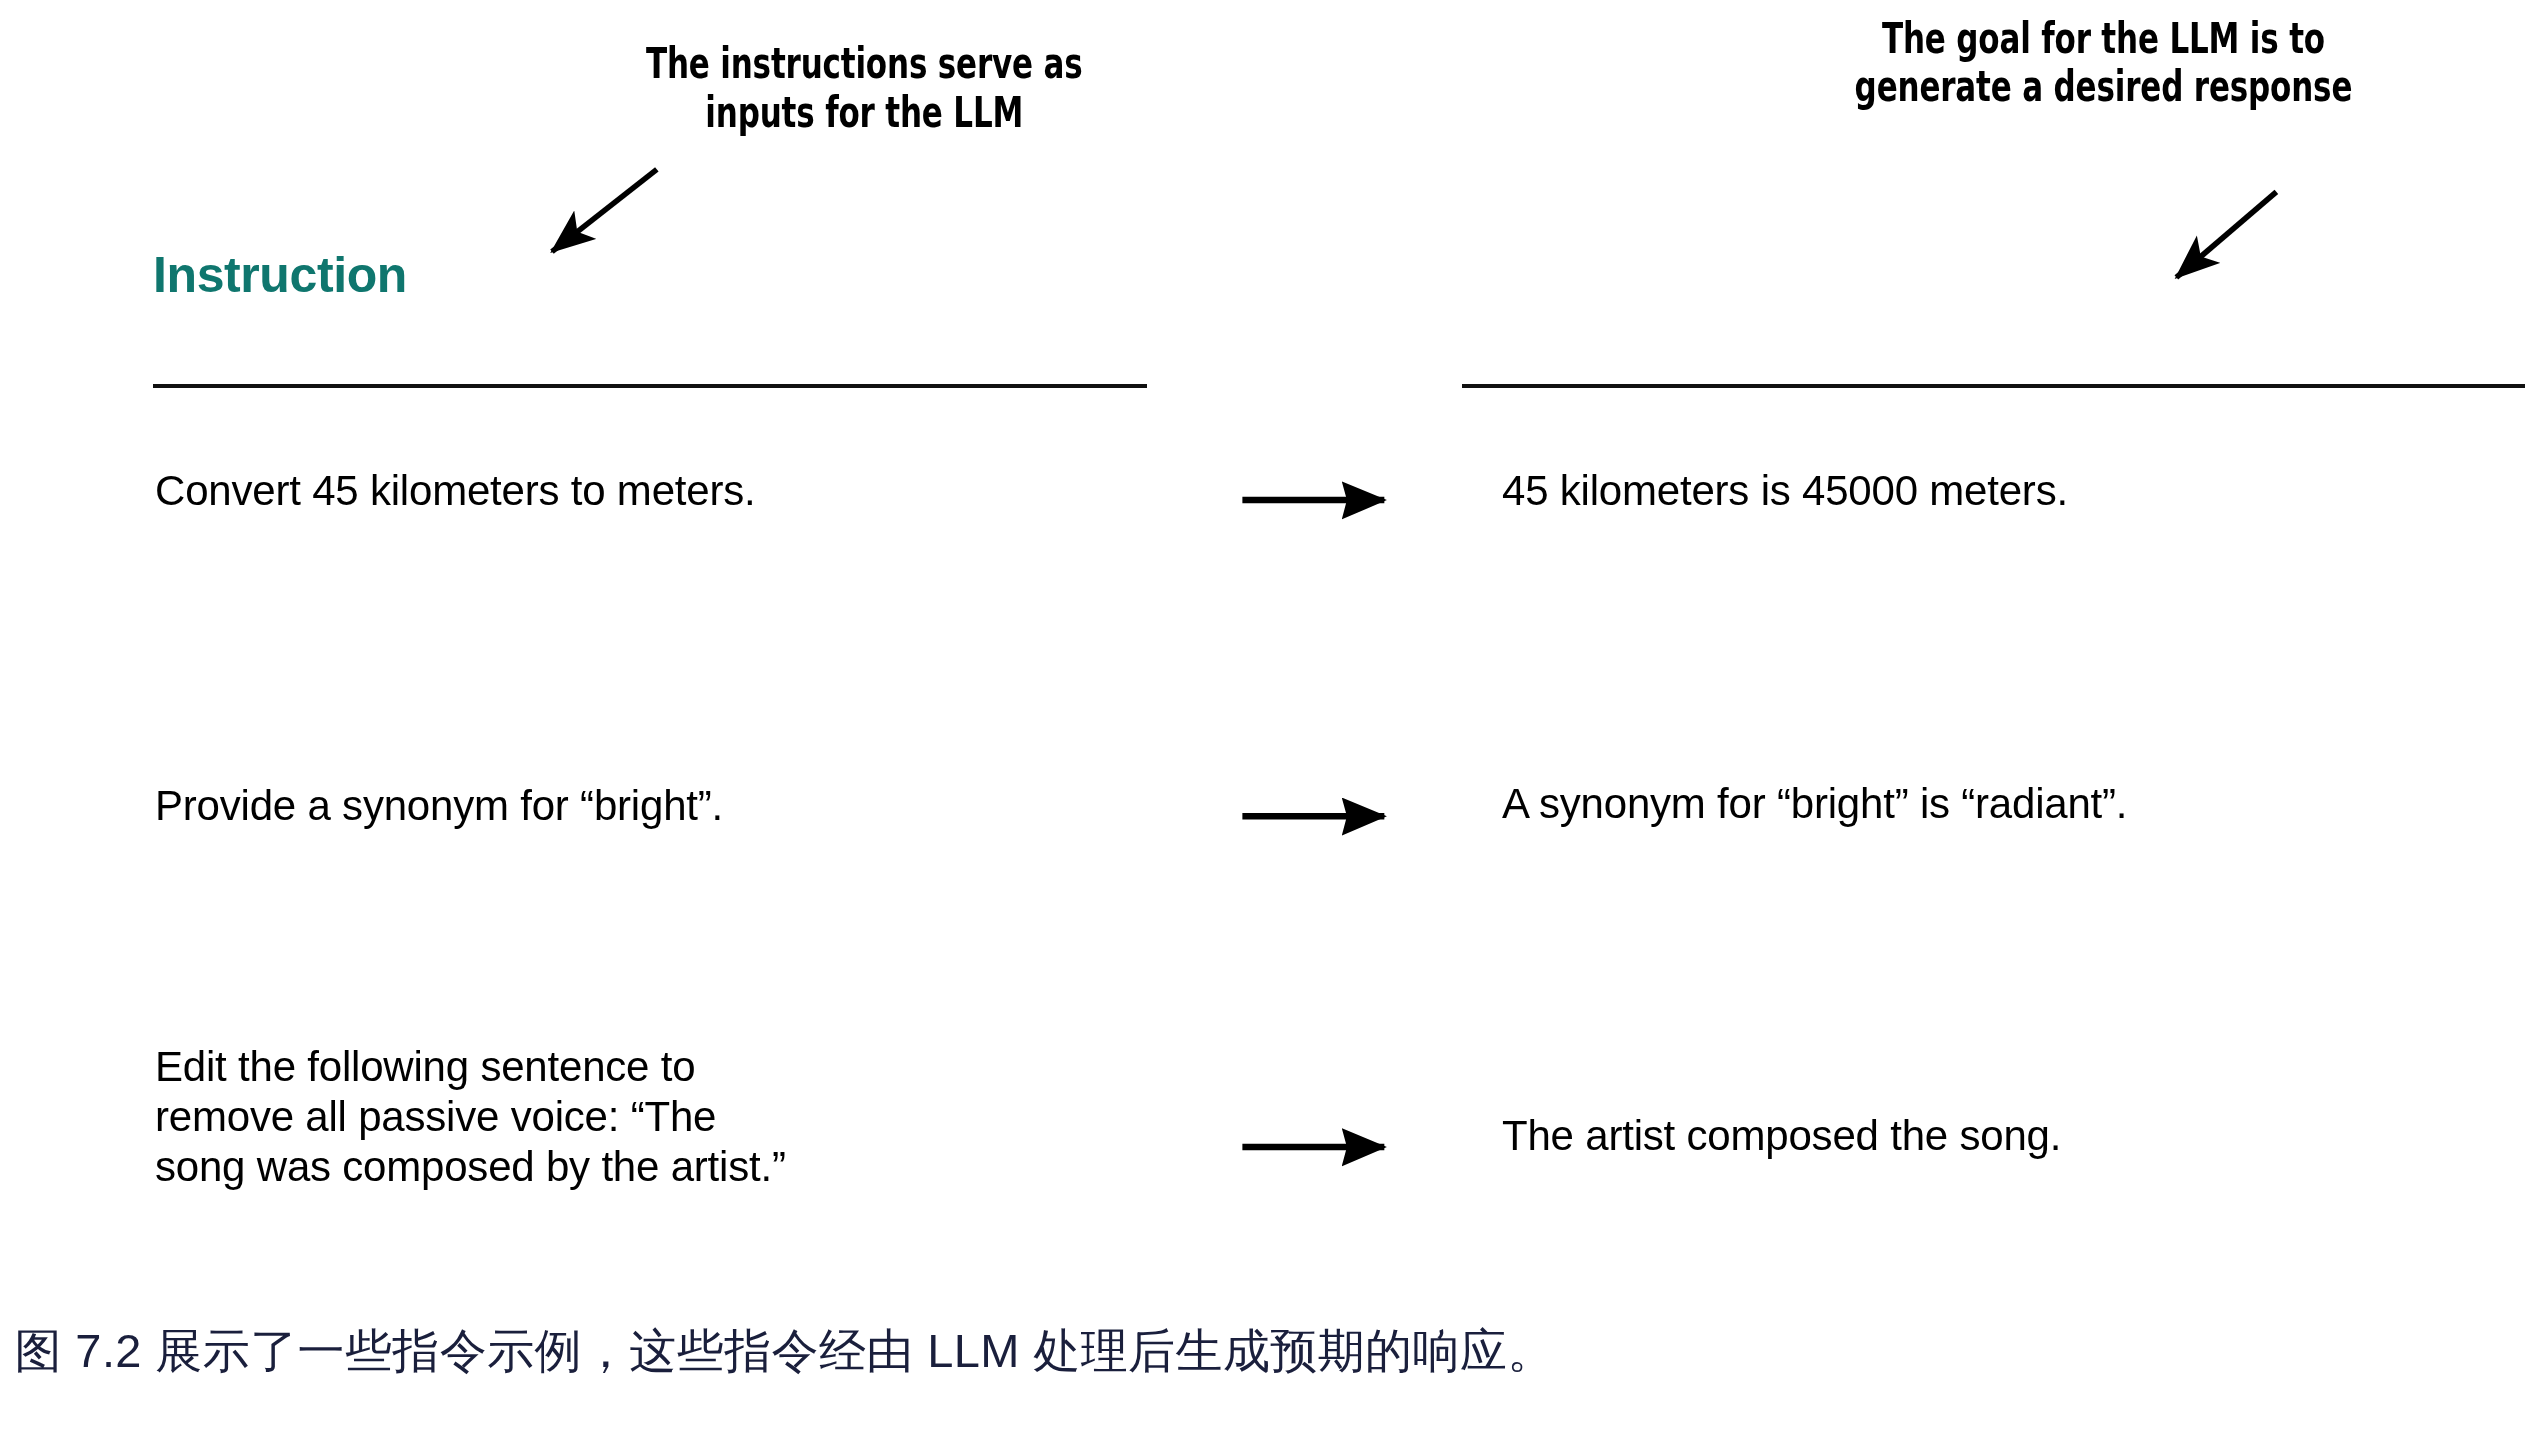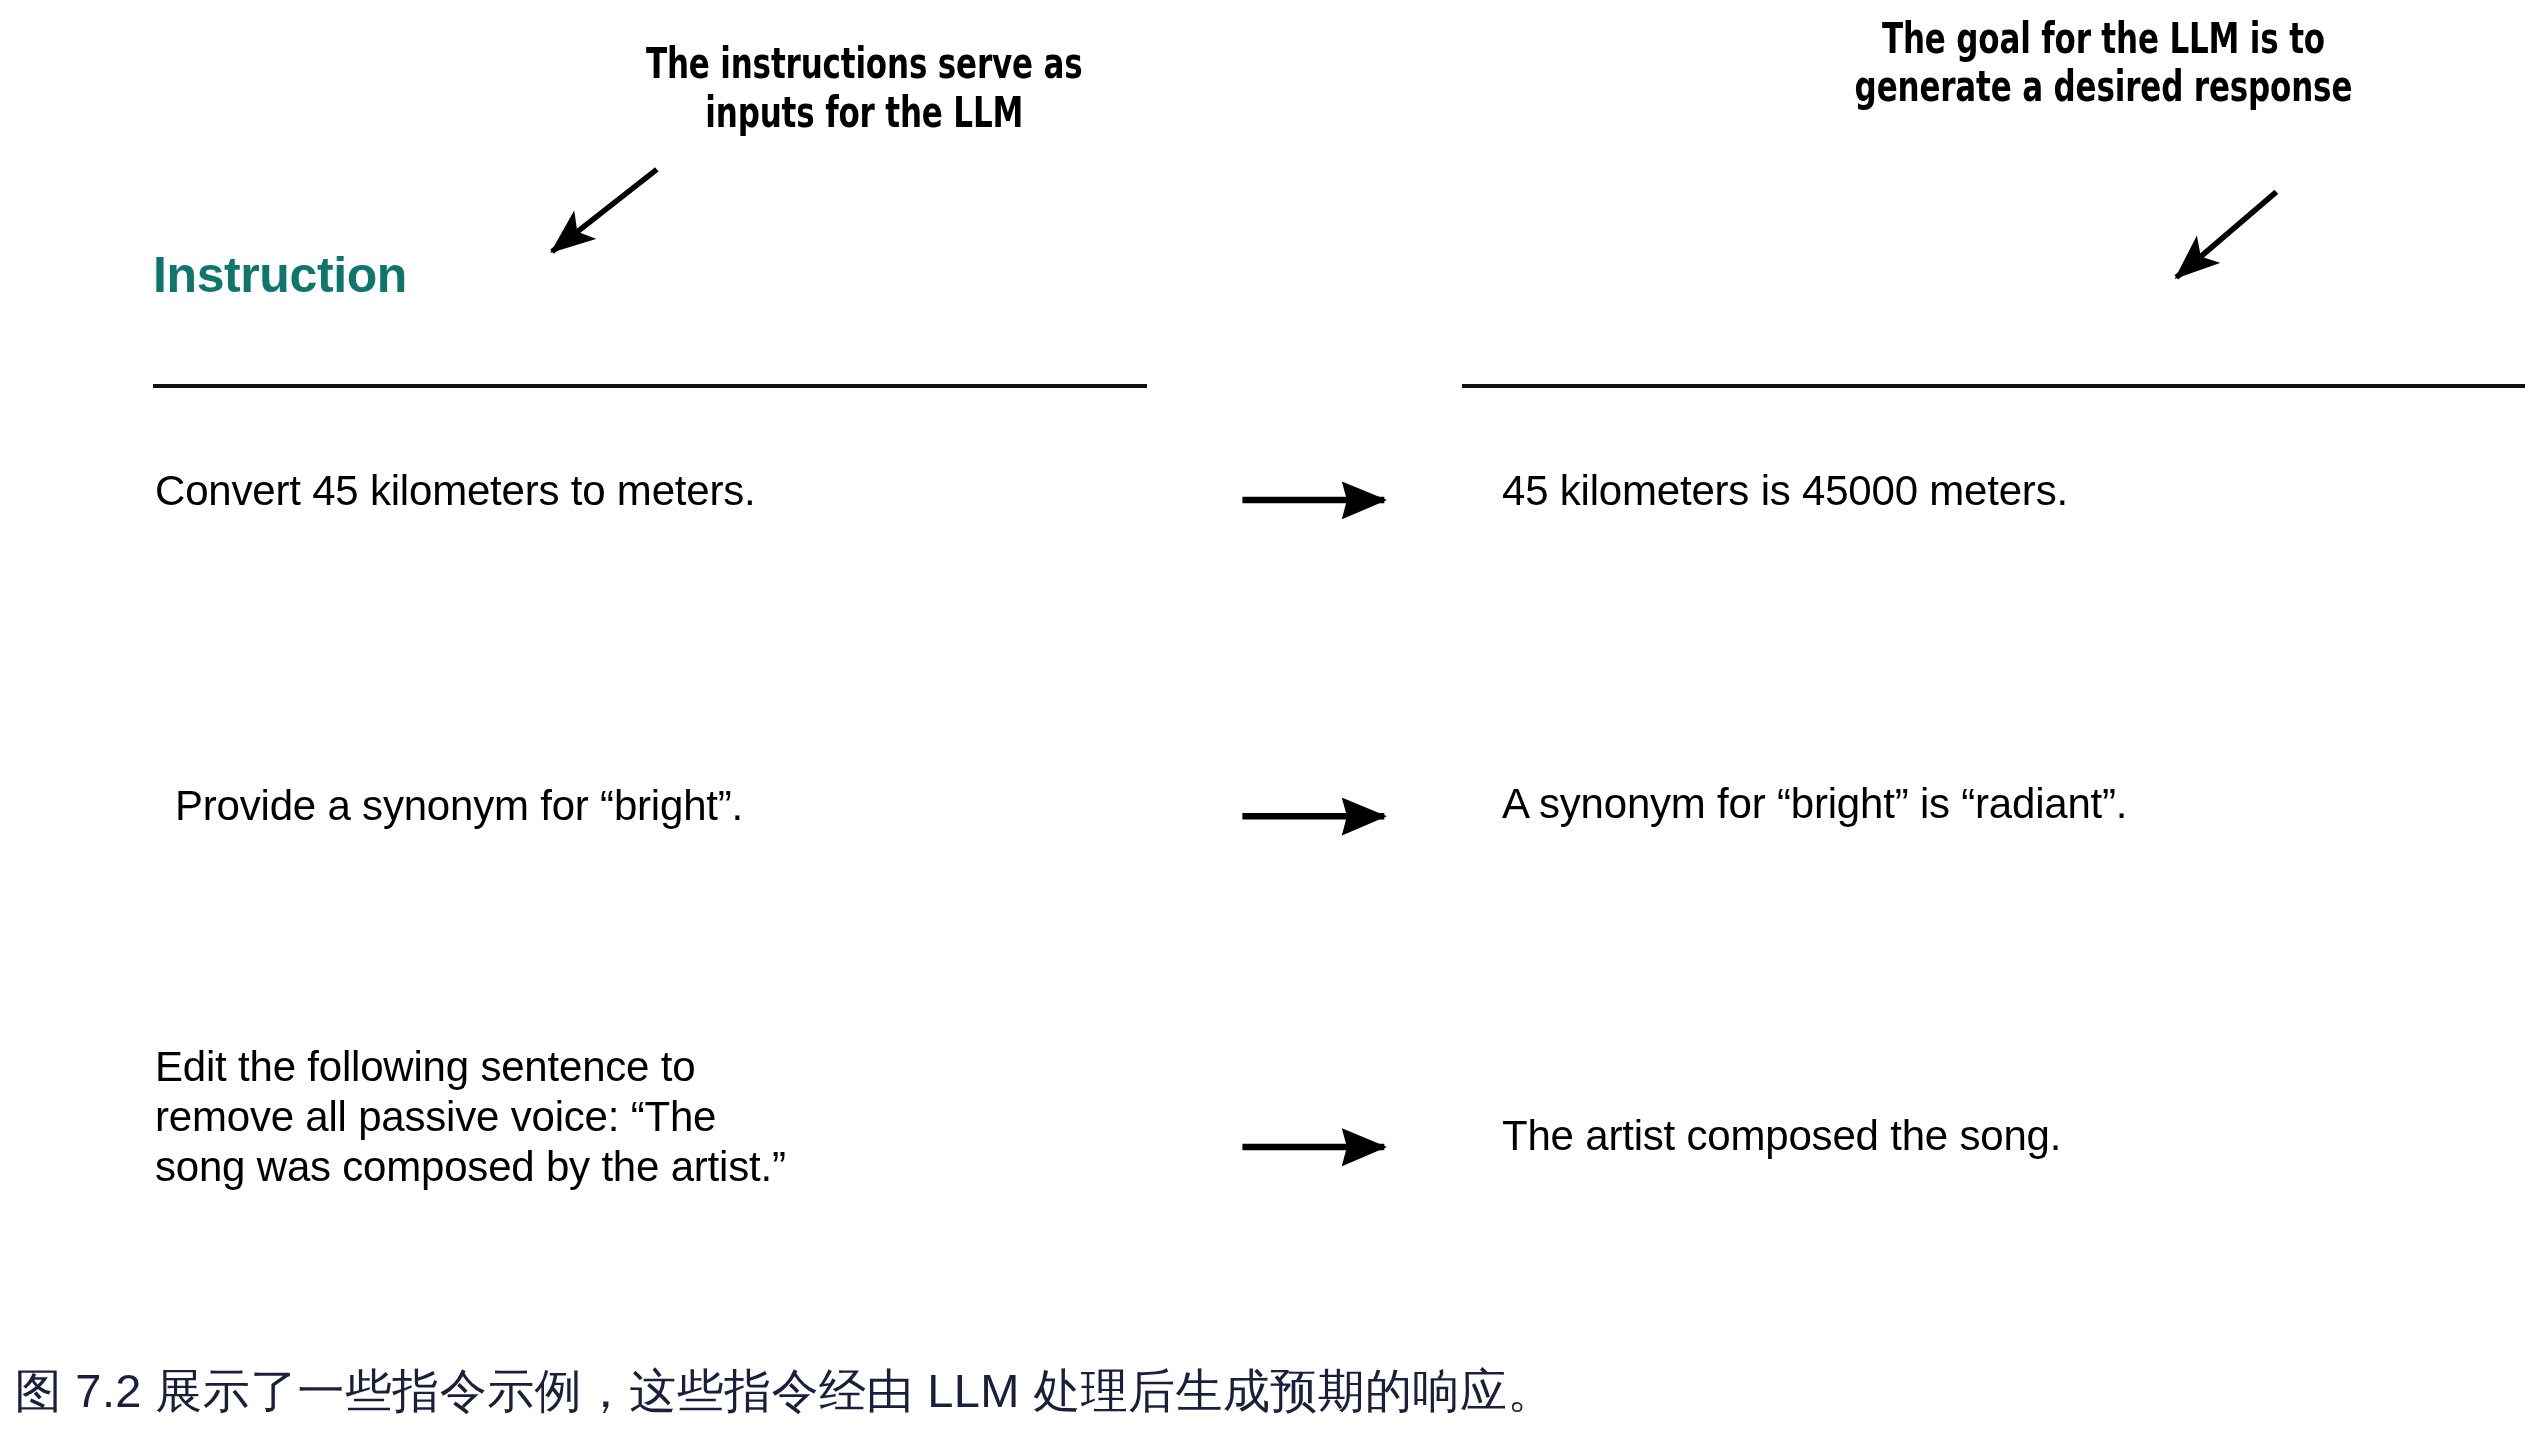--- a/index.html
+++ b/index.html
@@ -83,40 +83,40 @@
     line-height: 50px;
     letter-spacing: -0.2px;
     color: #000000;
     white-space: pre-line;
   }
   .cell-instruction { left: 155px; }
   .cell-response    { left: 1502px; }
 
   #instruction-0 { top: 466px; }
   #response-0    { top: 466px; }
-  #instruction-1 { top: 781px; margin-left: 20px; }
+  #instruction-1 { top: 781px; }
   #response-1    { top: 779px; text-align: right; }
   #instruction-2 { top: 1042px; }
   #response-2    { top: 1111px; }
 
   
   #connector-layer, #callout-layer {
     position: absolute;
     left: 0;
     top: 0;
     width: 2538px;
     height: 1455px;
     pointer-events: none;
   }
 
   
   #figure-caption {
     position: absolute;
     left: 14.5px;
-    top: 1362px;
+    top: 1322px;
     font-family: "Liberation Sans", sans-serif;
     font-weight: 400;
     font-size: 47px;
     line-height: 1.25;
     letter-spacing: 0.4px;
     color: #1a1f3c;
     white-space: nowrap;
   }
 </style>
 </head>

